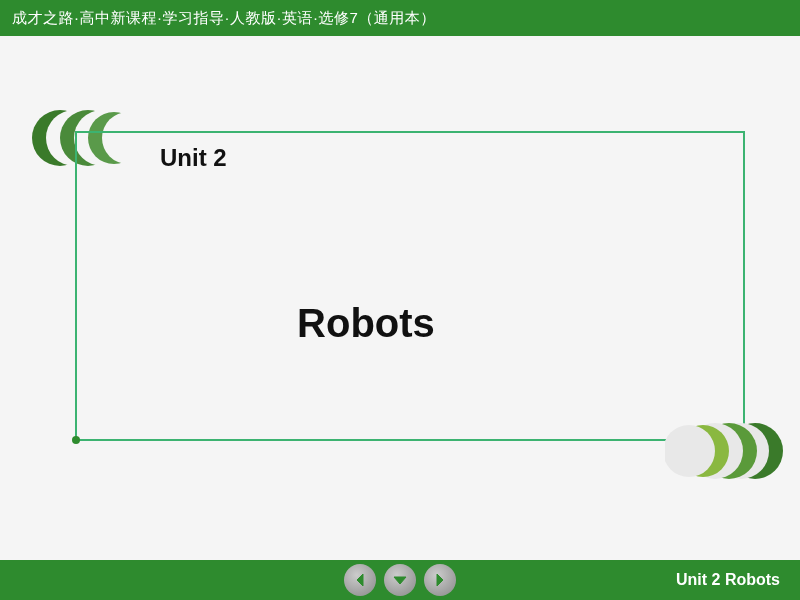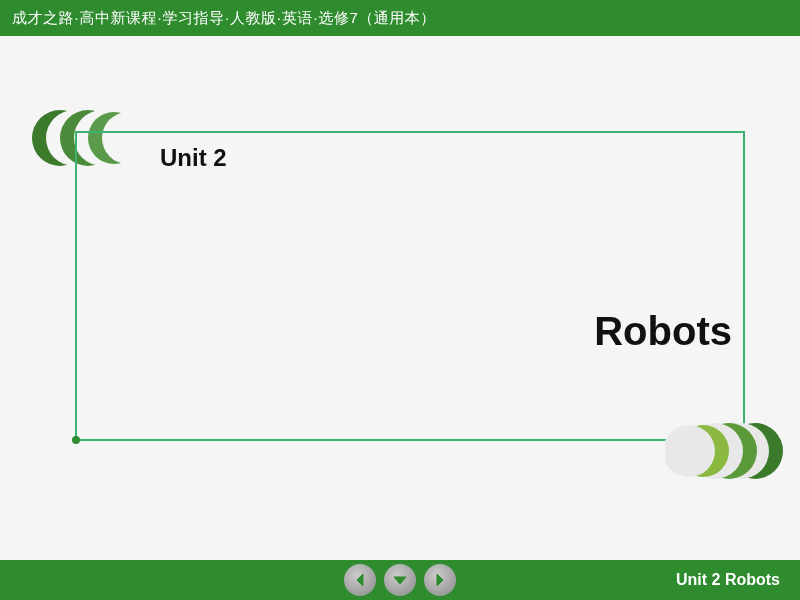--- a/index.html
+++ b/index.html
@@ -80,25 +80,24 @@
       font-weight: bold;
       color: #111111;
     }
 
     
     #robots-title {
       position: absolute;
       top: 265px;
       left: 0;
       width: 732px;
-      text-align: right;
+      text-align: center;
       font-size: 40px;
       font-weight: bold;
       color: #111111;
-      margin-top: 8px;
     }
 
     
     #chevrons-right {
       position: absolute;
       bottom: 70px;
       right: 15px;
     }
 
     

